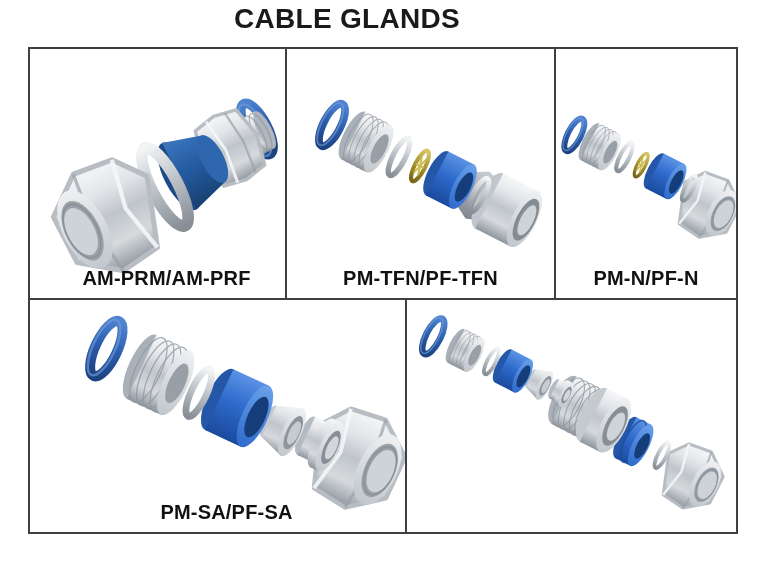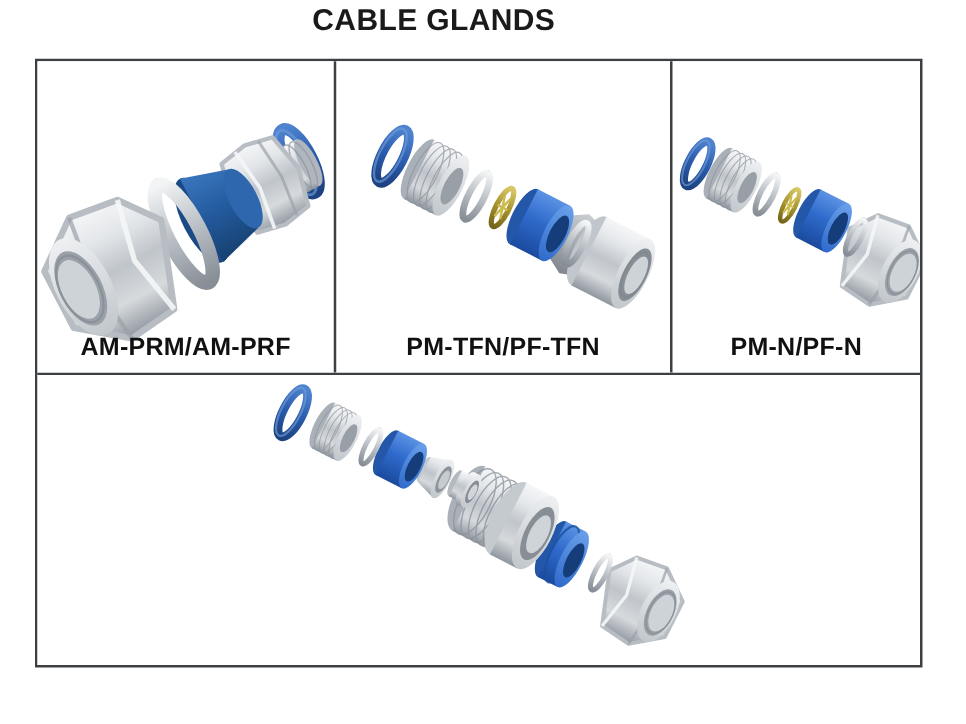--- a/index.html
+++ b/index.html
@@ -2,27 +2,27 @@
 <html><head>
 <meta charset="utf-8">
 <style>
   html,body{margin:0;padding:0;}
   body{
     width:773px;height:579px;background:#ffffff;position:relative;overflow:hidden;
     font-family:"Liberation Sans",sans-serif;
   }
   .page-title{
     position:absolute;top:3px;left:347px;transform:translateX(-50%);
-    margin:0;font-size:24px;font-weight:bold;letter-spacing:.3px;color:#1a1a1a;white-space:nowrap;
+    margin:0;font-size:28px;font-weight:bold;letter-spacing:.3px;color:#1a1a1a;white-space:nowrap;
   }
   .grid{
     position:absolute;left:28px;top:47px;width:710px;height:487px;
     border:2px solid #3d4043;box-sizing:border-box;background:#fff;
   }
-  .row{display:flex;box-sizing:border-box;}
+  .row{display:flex;box-sizing:border-box;padding-left:18px;}
   .row-top{height:251px;border-bottom:2px solid #3d4043;}
   .row-bottom{height:232px;}
   .cell{position:relative;box-sizing:border-box;overflow:hidden;background:#fff;}
   .cell + .cell{border-left:2px solid #3d4043;}
   .c1{width:237px;}
   .c2{width:269px;}
   .c3{flex:1;}
   .c4{width:357px;}
   .c5{flex:1;}
   .art{position:absolute;left:0;top:0;width:100%;height:100%;display:block;}
@@ -238,20 +238,32 @@
         <use href="#p-thread" transform="translate(55,91)   rotate(27) scale(0.92)"></use>
         <use href="#p-oring" transform="translate(23,76)   rotate(27) scale(0.75)"></use>
       </svg>
       <div class="cell-label">PM-N/PF-N</div>
     </div>
 
   </div>
 
   <div class="row row-bottom">
 
+    <div class="cell c4">
+      <svg class="art" viewBox="0 0 355 230">
+        <use href="#p-hexnut" transform="translate(306,158) rotate(25) scale(1.5)"></use>
+        <use href="#p-ferrule" transform="translate(268,140) rotate(25) scale(0.95)"></use>
+        <use href="#p-cone" transform="translate(232,126) rotate(25) scale(0.9)"></use>
+        <use href="#p-grommet" transform="translate(188,107) rotate(25) scale(1.15)"></use>
+        <use href="#p-washer" transform="translate(150,92)  rotate(25) scale(0.85)"></use>
+        <use href="#p-thread" transform="translate(110,74)  rotate(25) scale(1.25)"></use>
+        <use href="#p-oring" transform="translate(58,48)   rotate(25) scale(1.0)"></use>
+      </svg>
+      <div class="cell-label">PM-SA/PF-SA</div>
+    </div>
 
     <div class="cell c5">
       <svg class="art" viewBox="0 0 351 230">
         <use href="#p-hexnut" transform="translate(303,180) rotate(27) scale(1.05)"></use>
         <use href="#p-washer" transform="translate(272,157) rotate(27) scale(0.5)"></use>
         <use href="#p-grommet2" transform="translate(243,143) rotate(27) scale(0.88)"></use>
         <use href="#p-barrel" transform="translate(195,112) rotate(27) scale(1.1)"></use>
         <use href="#p-ferrule" transform="translate(163,89)  rotate(27) scale(0.52)"></use>
         <use href="#p-cone" transform="translate(140,79)  rotate(27) scale(0.58)"></use>
         <use href="#p-grommet" transform="translate(113,67)  rotate(27) scale(0.68)"></use>

